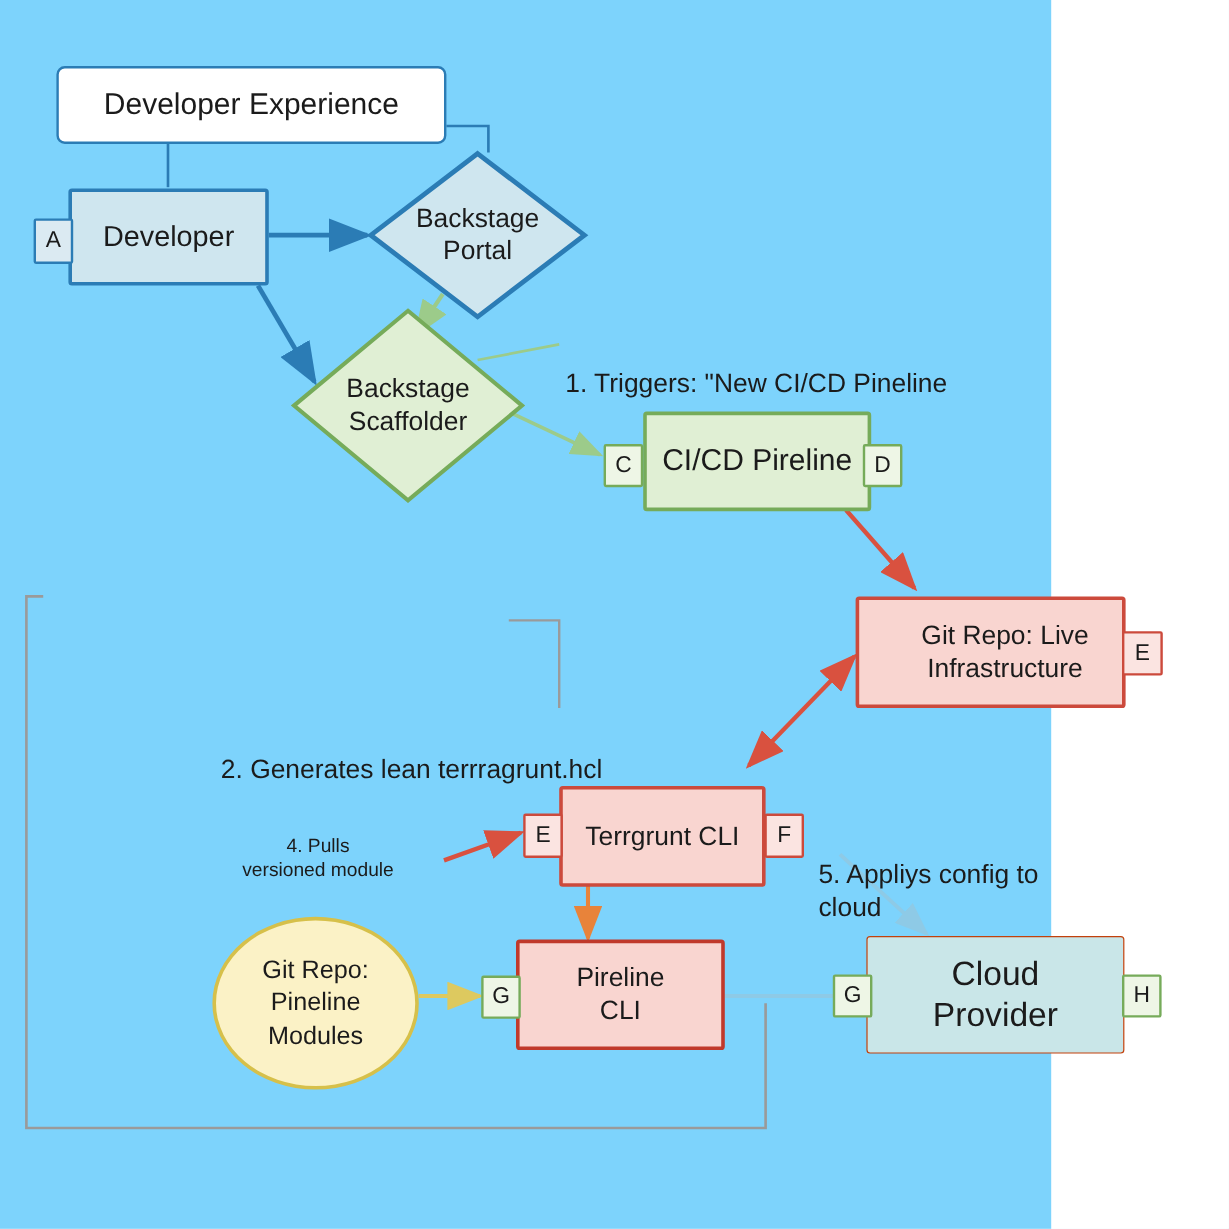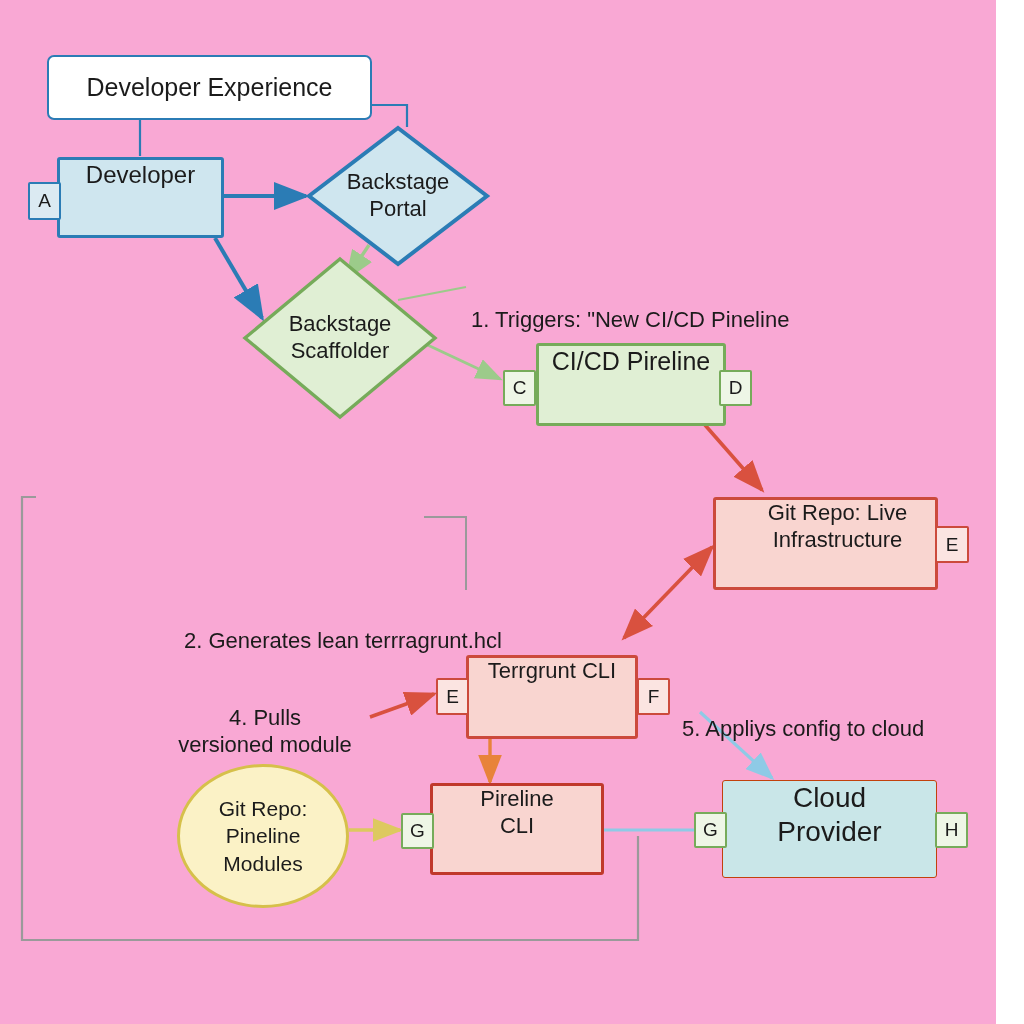--- a/index.html
+++ b/index.html
@@ -1,21 +1,21 @@
 <!DOCTYPE html>
 <html><head>
 <meta charset="utf-8">
 <style>
   html,body{margin:0;padding:0;background:#ffffff;}
   body{width:1024px;height:1024px;overflow:hidden;
        font-family:"Liberation Sans","DejaVu Sans",sans-serif;}
-  #stage{position:relative;width:996px;height:1024px;background:#f9a8d4;}
+  #stage{position:relative;width:876px;height:1024px;background:#7dd3fc;}
   svg#wires{position:absolute;left:0;top:0;width:1024px;height:1024px;}
 
-  .node{position:absolute;box-sizing:border-box;display:flex;align-items:flex-start;
+  .node{position:absolute;box-sizing:border-box;display:flex;align-items:center;
         justify-content:center;text-align:center;color:#1b1b1b;line-height:1.22;}
   .rect{border-radius:3px;}
   .subtitle-box{position:absolute;box-sizing:border-box;display:flex;align-items:center;
         justify-content:center;background:#fff;border-radius:7px;}
 
   
   .diamond{position:absolute;}
   .diamond .dlabel{position:absolute;left:0;top:0;width:100%;height:100%;
         display:flex;align-items:center;justify-content:center;text-align:center;
         color:#1b1b1b;line-height:1.22;}
@@ -172,21 +172,21 @@
   </div>
 
   <div class="note" style="left:471px;top:278px;font-size:22px;">
     <span>1. Triggers: "New CI/CD Pineline</span>
   </div>
 
   <div class="note" style="left:184px;top:599px;font-size:22px;">
     <span>2. Generates lean terrragrunt.hcl</span>
   </div>
 
-  <div class="note" style="left:160px;top:676px;width:210px;font-size:22px;text-align:center;">
+  <div class="note" style="left:160px;top:676px;width:210px;font-size:16px;text-align:center;">
     <span>4. Pulls
 versioned module</span>
   </div>
 
   <div class="note" style="left:682px;top:687px;font-size:22px;">
     <span>5. Appliys config to cloud</span>
   </div>
 
 </div>
 

